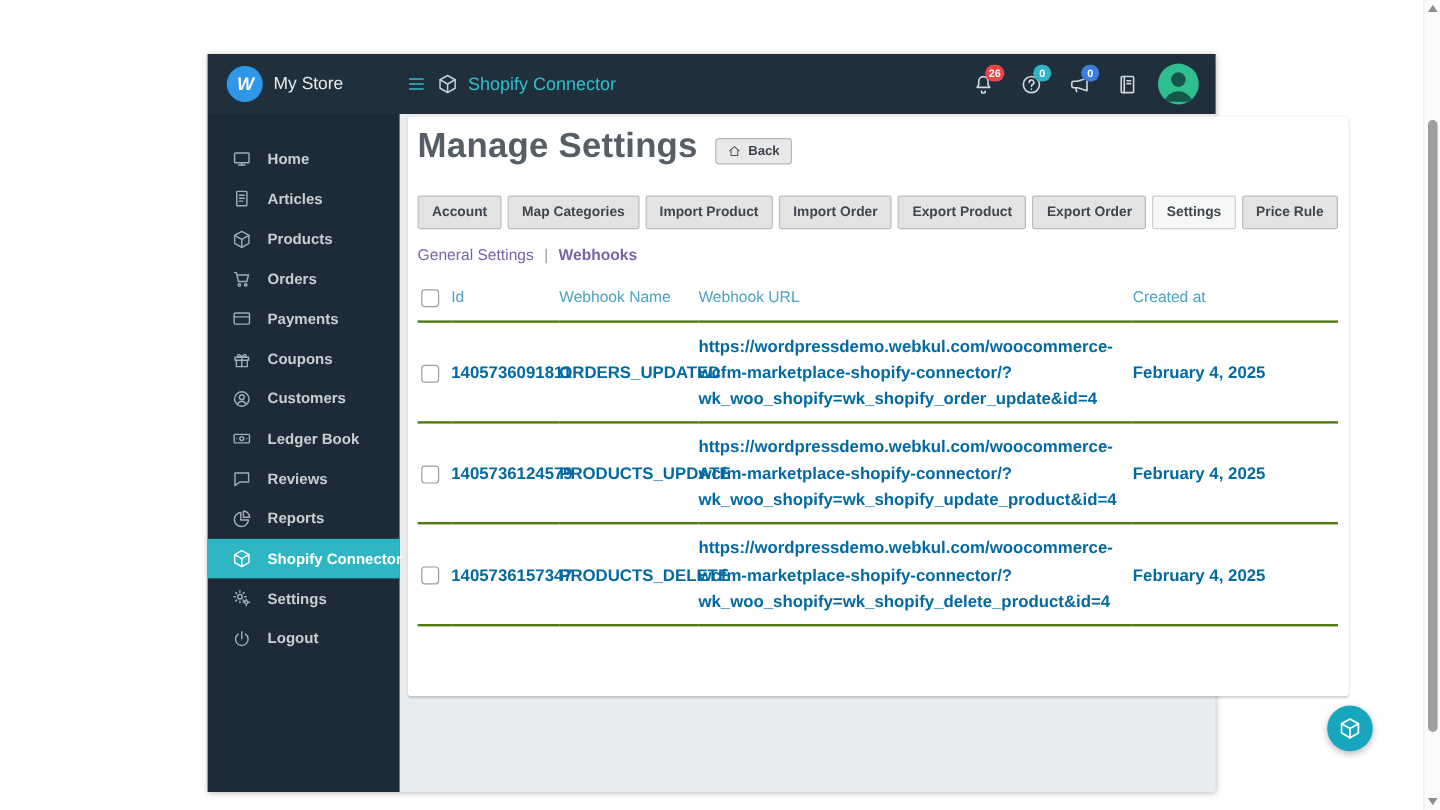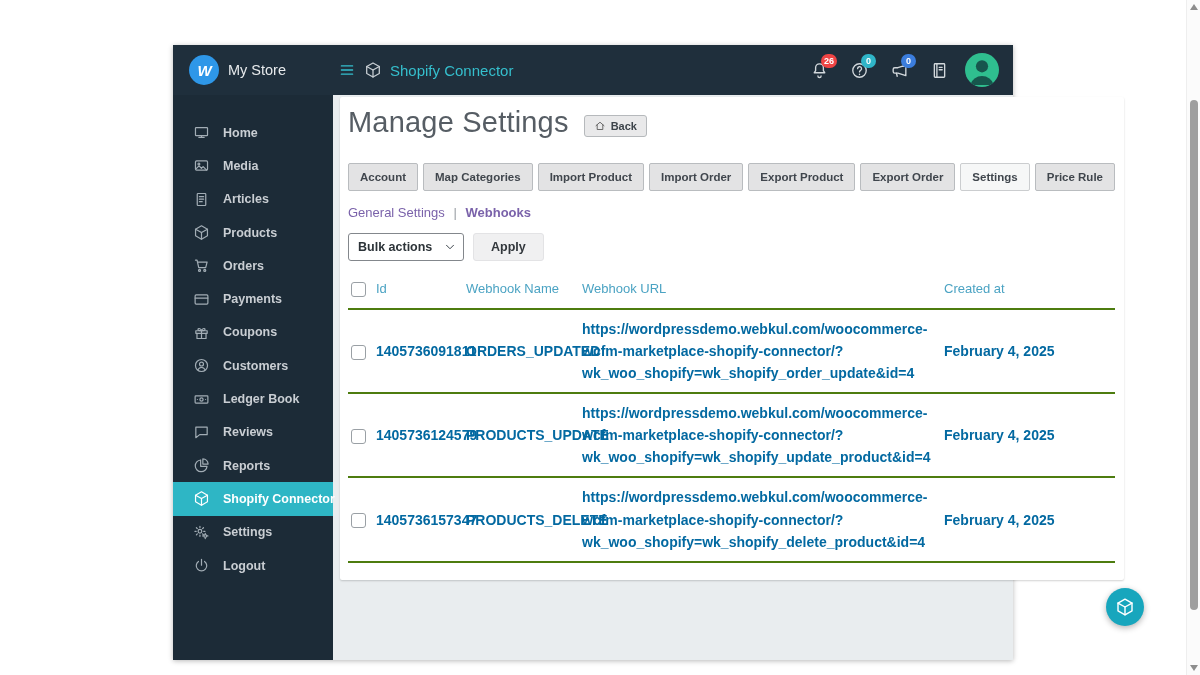--- a/index.html
+++ b/index.html
@@ -54,21 +54,21 @@
   .side-item .ic { width:17px; height:17px; color:#a2adb5; flex:0 0 17px; }
   .side-item.active { background:#2eb6c5; color:#ffffff; }
   .side-item.active .ic { color:#ffffff; }
   .main { flex:1; padding:2px 9px 0 7px; position:relative; }
   .card {
     background:#ffffff; height:483px; border-radius:2px;
     box-shadow:0 1px 2px rgba(0,0,0,.18); padding:9px 9px 0 8px;
   }
   
   .title-row { display:flex; align-items:center; gap:15px; }
-  h1 { margin:0; font-size:29px; font-weight:400; color:#565d64; letter-spacing:.2px; }
+  h1 { margin:0; font-size:29px; font-weight:700; color:#565d64; letter-spacing:.2px; }
   .back-btn {
     display:inline-flex; align-items:center; gap:5px; margin-top:6px;
     background:#e9e9ea; border:1px solid #b6b9bc; border-radius:3px;
     font-family:inherit; font-size:11px; font-weight:bold; color:#3c434a;
     padding:4px 9px; cursor:pointer;
   }
   .back-btn .ic { width:12px; height:12px; color:#555; }
   
   .tabs { display:flex; gap:5px; margin-top:24px; }
   .tab {
@@ -215,30 +215,20 @@
           <span class="ic">
             <svg viewBox="0 0 24 24" fill="none" stroke="currentColor" stroke-width="1.7" stroke-linecap="round" stroke-linejoin="round">
               <rect x="3.5" y="5" width="17" height="11.5" rx="1"></rect>
               <path d="M12 16.5v2.3"></path>
               <path d="M8.3 19h7.4"></path>
             </svg>
           </span>
           <span>Home</span>
         </div>
 
-        <div class="side-item">
-          <span class="ic">
-            <svg viewBox="0 0 24 24" fill="none" stroke="currentColor" stroke-width="1.7" stroke-linecap="round" stroke-linejoin="round">
-              <rect x="3.5" y="5.5" width="17" height="13" rx="1.5"></rect>
-              <circle cx="8.3" cy="9.8" r="1.3"></circle>
-              <path d="M4.2 16.8l4.3-4.3 3.4 3.4 2.4-2.4 5 5"></path>
-            </svg>
-          </span>
-          <span>Media</span>
-        </div>
 
         <div class="side-item">
           <span class="ic">
             <svg viewBox="0 0 24 24" fill="none" stroke="currentColor" stroke-width="1.7" stroke-linecap="round" stroke-linejoin="round">
               <rect x="6" y="3.5" width="12" height="17" rx="1"></rect>
               <path d="M9 8h6M9 11.5h6M9 15h4"></path>
             </svg>
           </span>
           <span>Articles</span>
         </div>
@@ -396,33 +386,20 @@
 
             <button class="tab">Price Rule</button>
           </div>
 
         <div class="subnav">
           <a>General Settings</a>
           <span class="sep">|</span>
           <a class="active">Webhooks</a>
         </div>
 
-        <div class="bulk-row">
-          <div class="select-wrap">
-            <select>
-              <option>Bulk actions</option>
-            </select>
-            <span class="ic chev">
-                <svg viewBox="0 0 24 24" fill="none" stroke="currentColor" stroke-width="1.7" stroke-linecap="round" stroke-linejoin="round">
-                  <path d="M6 9l6 6 6-6"></path>
-                </svg>
-              </span>
-          </div>
-          <button class="apply-btn">Apply</button>
-        </div>
 
         <table>
           <thead>
             <tr>
               <th class="cb-col"><span class="checkbox"></span></th>
               <th class="id-col">Id</th>
               <th class="name-col">Webhook Name</th>
               <th class="url-col">Webhook URL</th>
               <th class="created-col">Created at</th>
             </tr>

